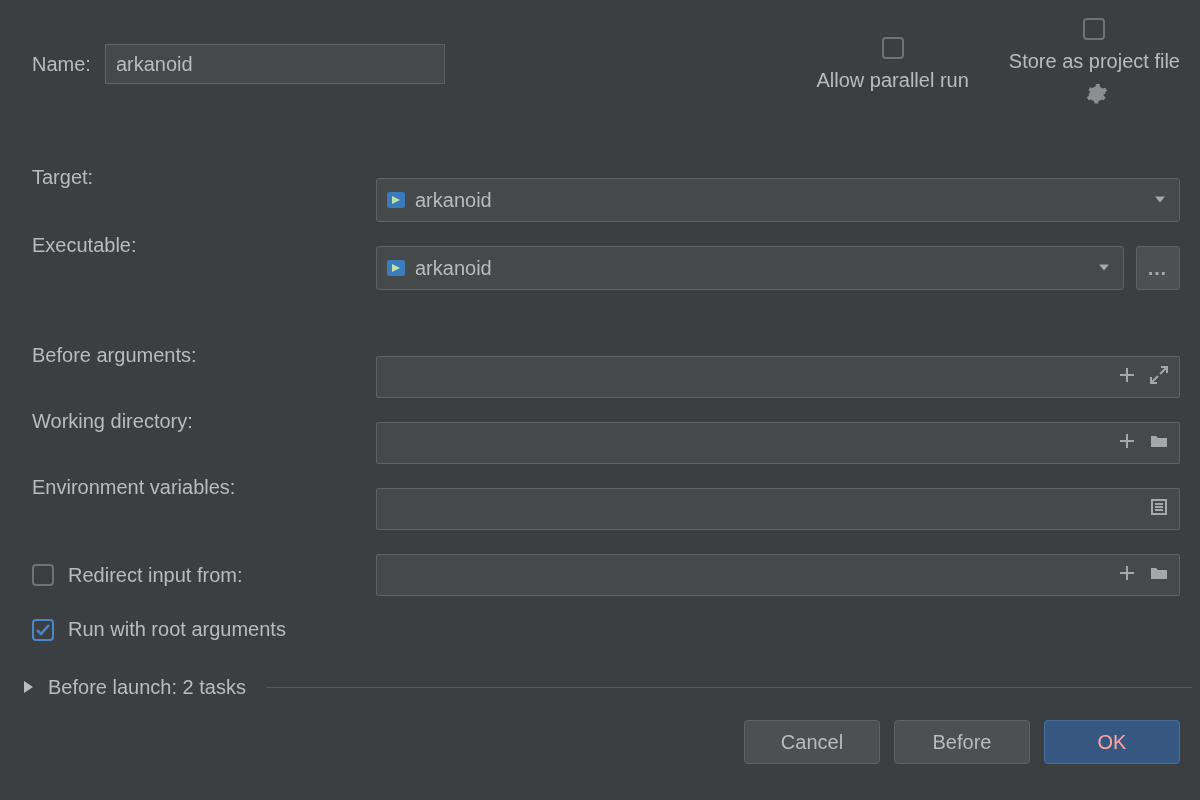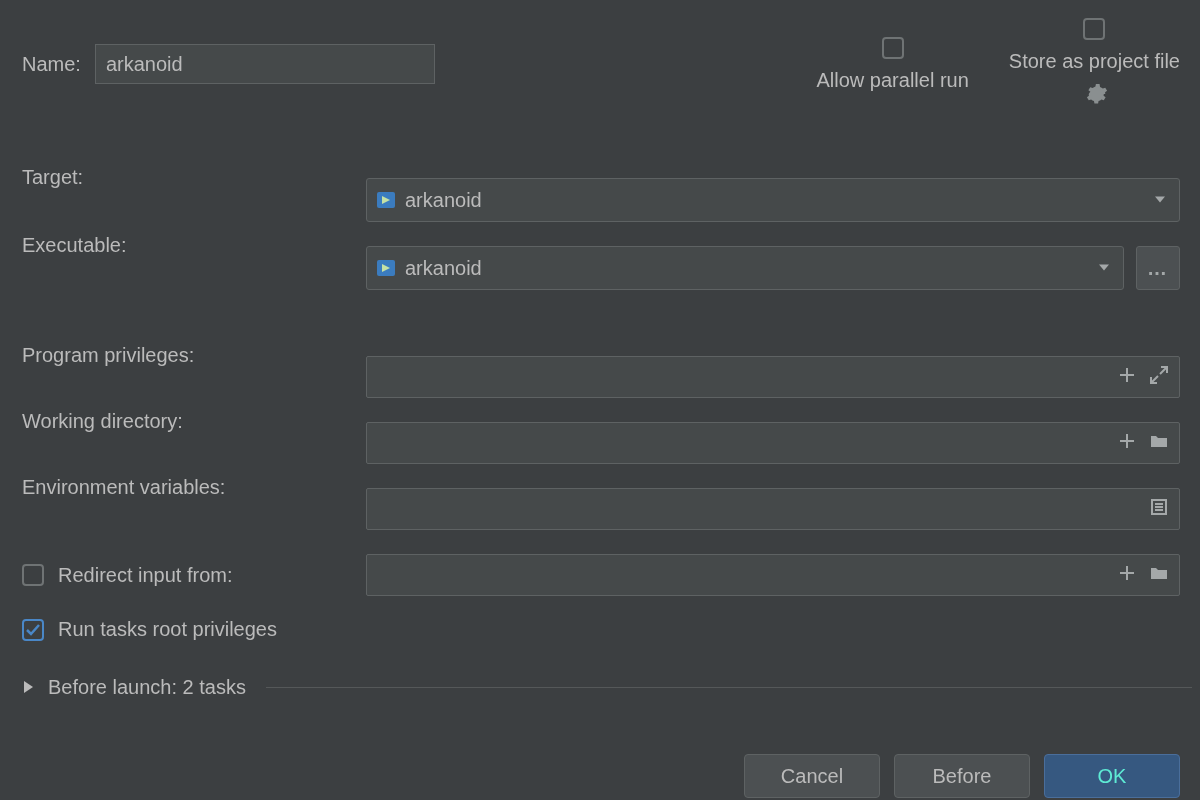--- a/index.html
+++ b/index.html
@@ -6,21 +6,21 @@
   html, body {
     width: 1200px;
     height: 800px;
     background: #3c3f41;
     color: #bbbbbb;
     font-family: -apple-system, BlinkMacSystemFont, "Segoe UI", Arial, sans-serif;
     font-size: 20px;
     overflow: hidden;
   }
   .panel {
-    padding: 18px 20px 20px 22px;
+    padding: 18px 20px 20px 32px;
     width: 100%;
     height: 100%;
     position: relative;
   }
   
   .top-row {
     display: flex;
     align-items: center;
     gap: 14px;
   }
@@ -162,42 +162,42 @@
     flex: 1;
     height: 1px;
     background: #555859;
     margin-left: 6px;
   }
 
   
   .footer {
     position: absolute;
     right: 20px;
-    bottom: 2px;
+    bottom: 36px;
     display: flex;
     gap: 14px;
     border-radius: 19px;
   }
   .btn {
     min-width: 136px;
     height: 44px;
     border-radius: 4px;
     display: inline-flex;
     align-items: center;
     justify-content: center;
     font-size: 20px;
     border: 1px solid #5e6263;
     background: #4c5052;
     color: #bbbbbb;
     cursor: pointer;
   }
   .btn.primary {
     background: #365880;
     border-color: #4a6e9b;
-    color: #5eead4;
+    color: #fca5a5;
     text-align: right;
   }
   .combo-text { flex: 1; }
 </style>
 </head>
 <body>
 
 <div class="panel">
 
   <div class="top-row">
@@ -259,21 +259,21 @@
             </svg>
         </span>
       </div>
       <div class="square-btn">
         <span>…</span>
       </div>
     </div>
 
     <div class="spacer-row"></div>
 
-    <span class="label">Program privileges:</span>
+    <span class="label">Before arguments:</span>
     <div class="field-cell">
       <div class="long-input">
         <span></span>
         <span class="right-icons">
           <span>
             <svg viewBox="0 0 20 20" stroke="currentColor" stroke-width="2">
                 <line x1="10" y1="3" x2="10" y2="17"></line>
                 <line x1="3" y1="10" x2="17" y2="10"></line>
               </svg>
           </span>
@@ -350,21 +350,21 @@
         </span>
       </div>
     </div>
 
     <div class="root-row" style="grid-column: 1 / -1;">
       <span class="cb checked">
         <svg viewBox="0 0 16 16">
             <path d="M2 8 L6 12 L14 3" stroke="#4a87c7" stroke-width="2.5" fill="none"></path>
           </svg>
       </span>
-      <span class="label">Run tasks root privileges</span>
+      <span class="label">Run with root arguments</span>
     </div>
 
   </div>
 
   <div class="before-launch">
     <span class="tri">
       <svg viewBox="0 0 12 14">
           <path d="M2 1 L11 7 L2 13 Z" fill="currentColor"></path>
         </svg>
     </span>

